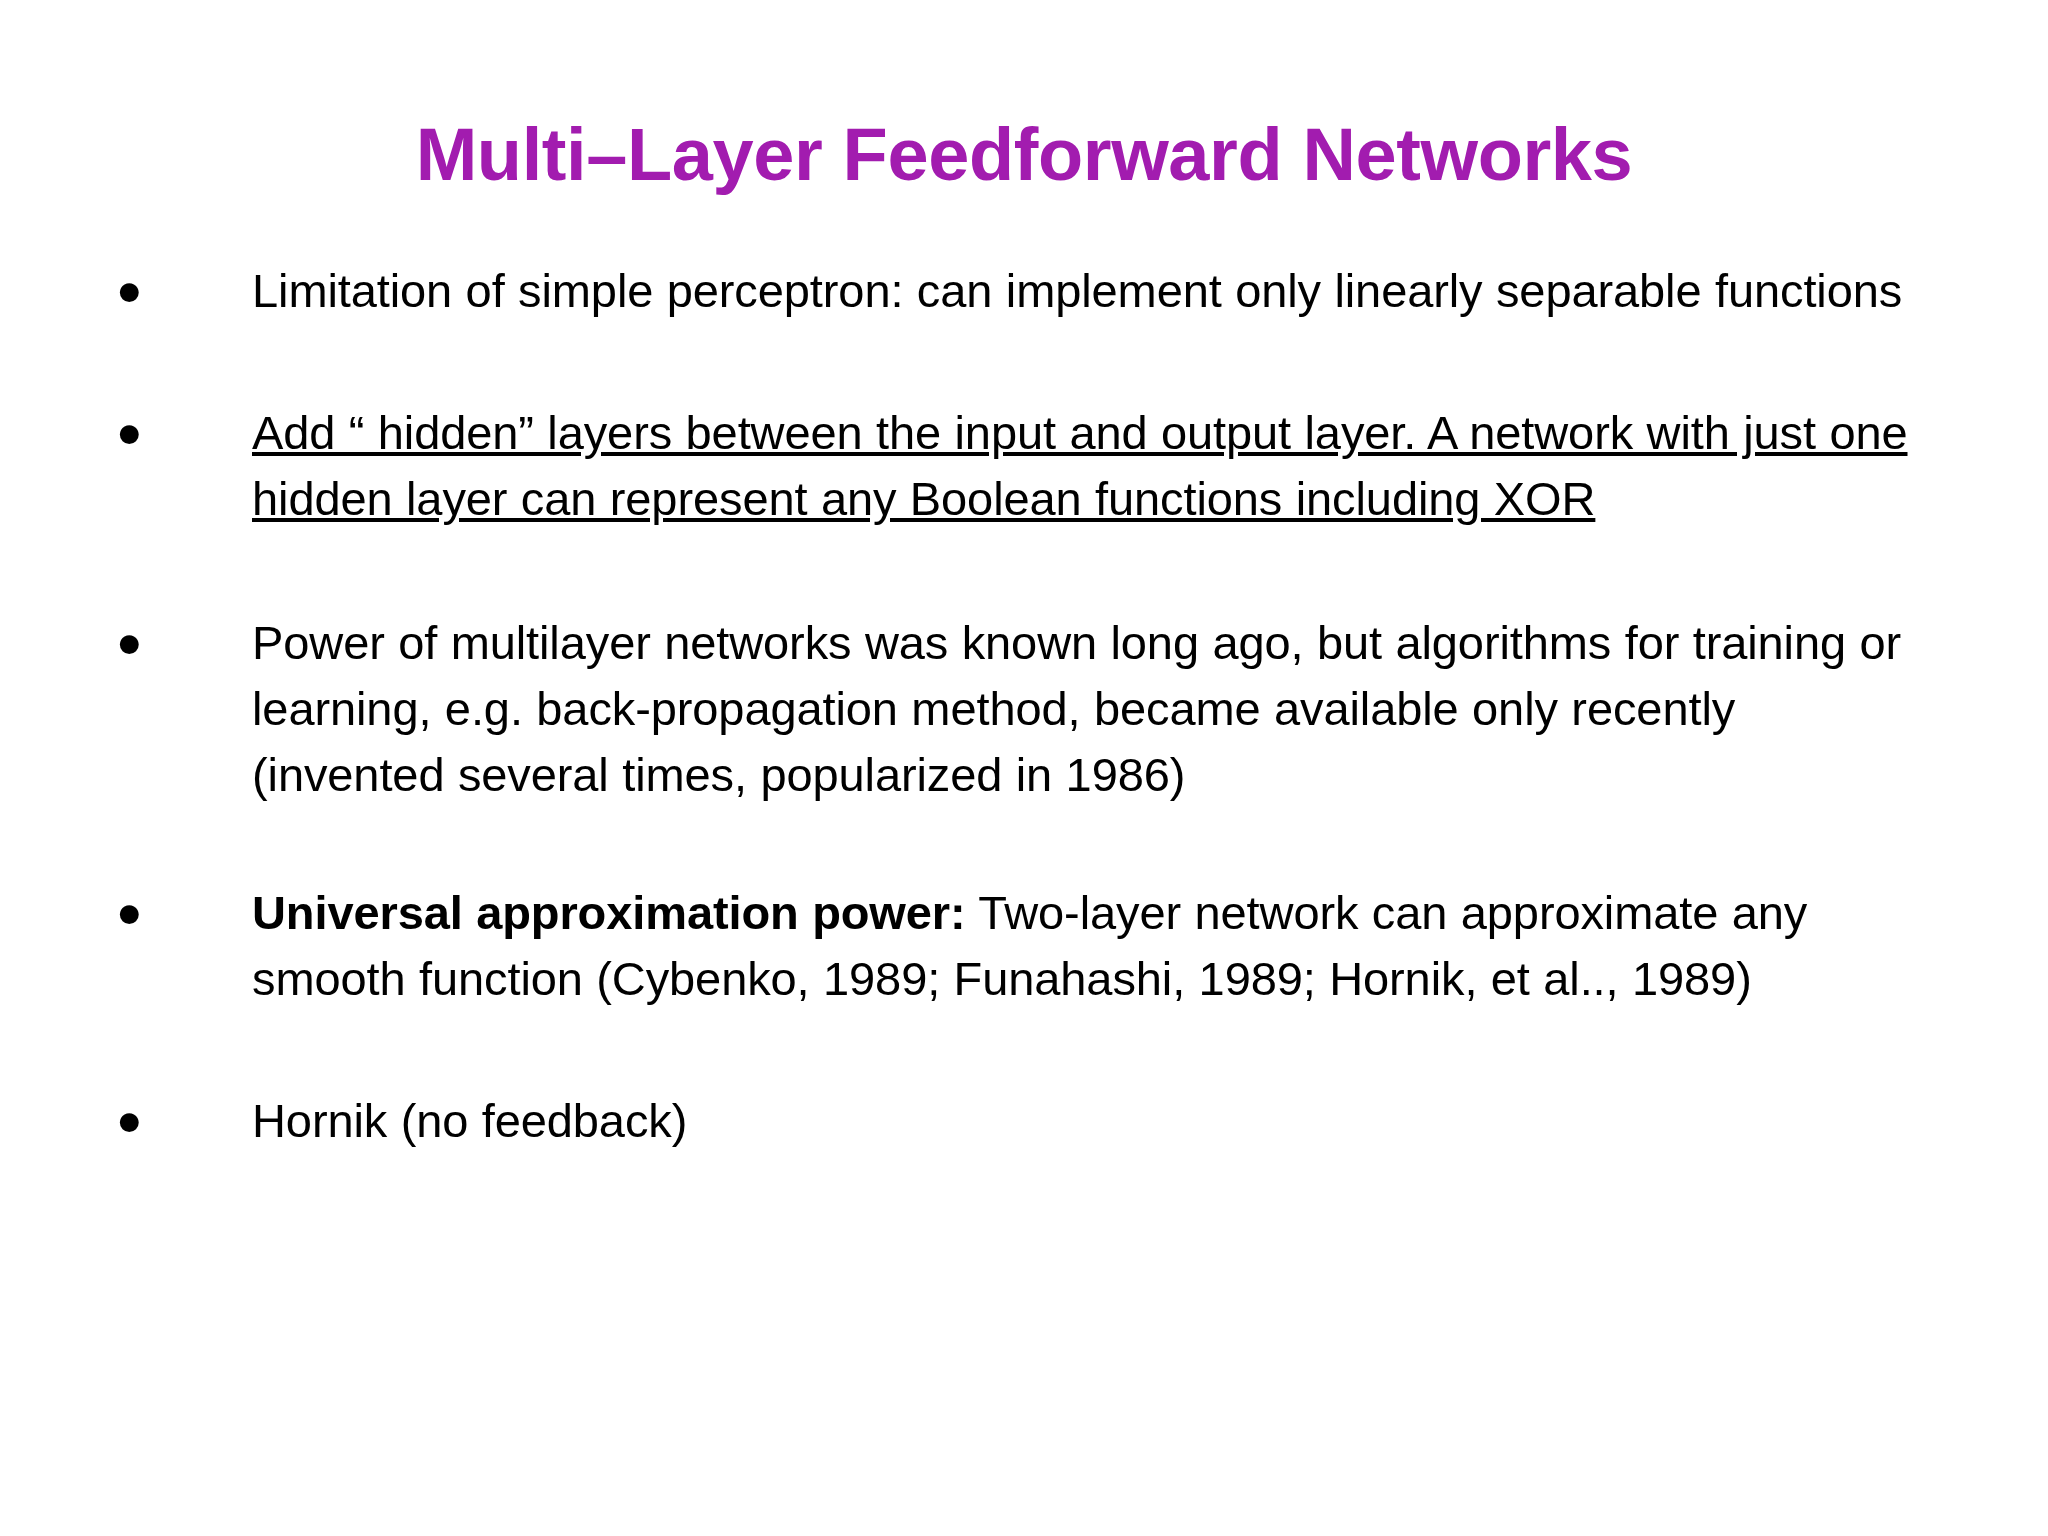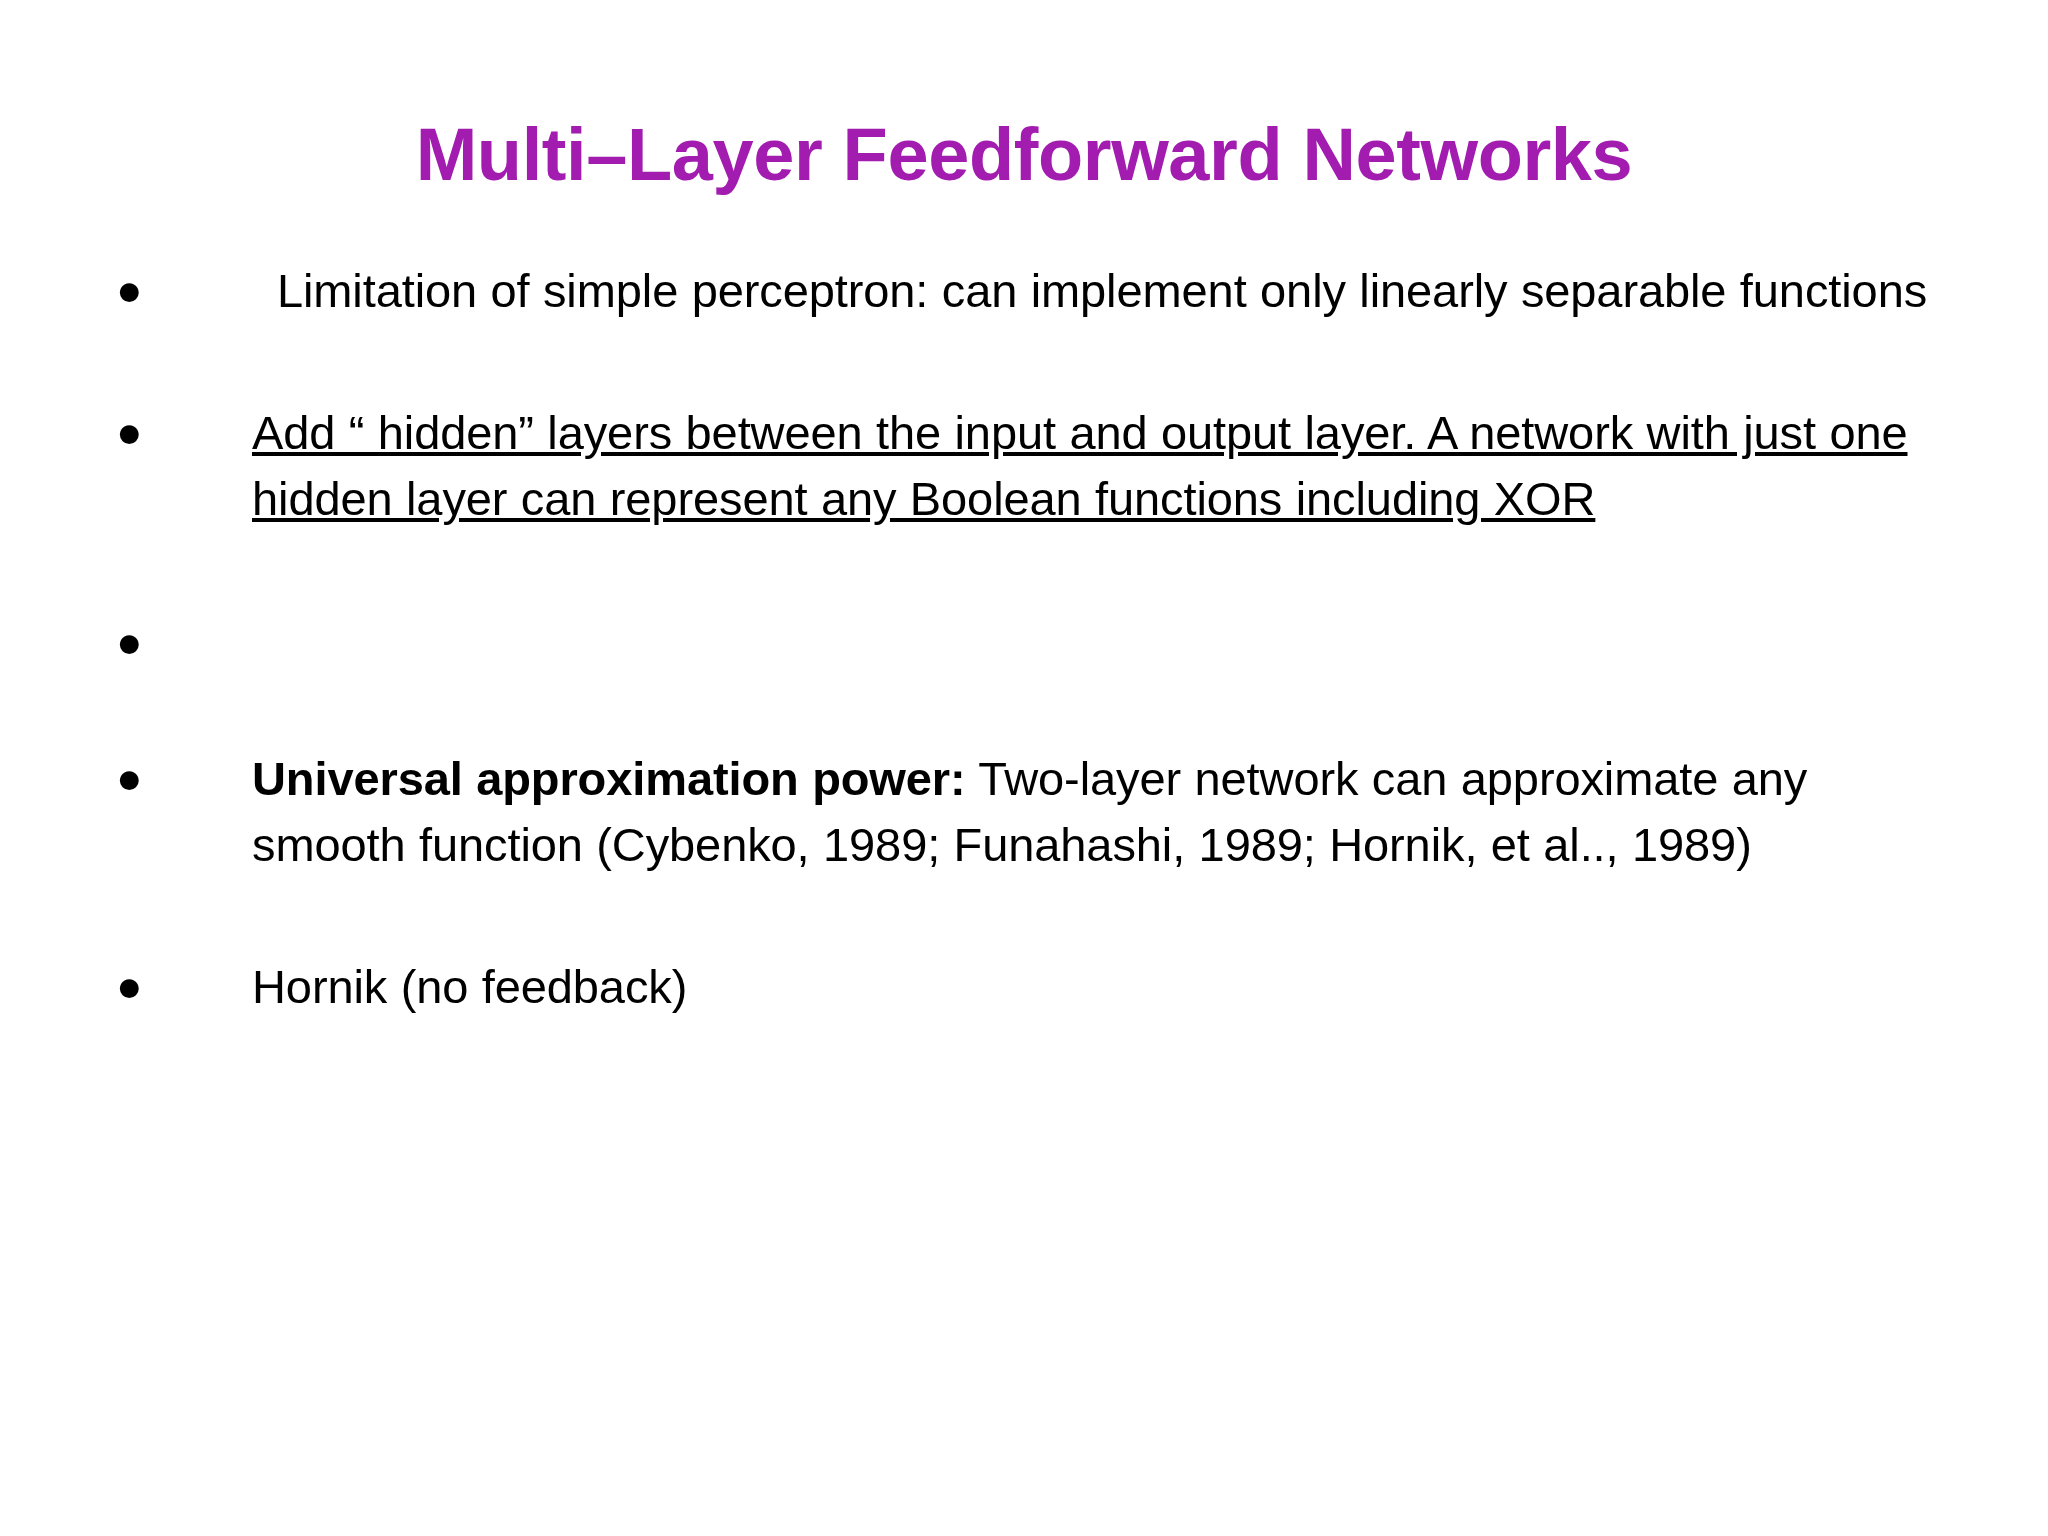--- a/index.html
+++ b/index.html
@@ -75,21 +75,21 @@
     font-weight: 400;
     letter-spacing: -0.1px;
     word-spacing: 0.5px;
   }
 
   .bullet-text .lead {
     font-weight: 700;
   }
 
   
-  .b1 .bullet-text { max-width: 1700px; text-align: center; }
+  .b1 .bullet-text { max-width: 1700px; }
   .b2 .bullet-text { max-width: 1742px; text-decoration: underline; }
   .b3 .bullet-text { max-width: 1665px; }
   .b4 .bullet-text { max-width: 1700px; }
   .b5 .bullet-text { max-width: 1700px; }
 
   
   .b1 { margin-bottom: 76px; }
   .b2 { margin-bottom: 78px; }
   .b3 { margin-bottom: 72px; }
   .b4 { margin-bottom: 76px; }
@@ -108,20 +108,21 @@
       <span class="bullet-text"><span class="lead"></span><span>Limitation of simple perceptron: can implement only linearly separable functions</span></span>
     </div>
 
     <div class="bullet-row b2">
       <span class="bullet-marker">●</span>
       <span class="bullet-text"><span class="lead"></span><span>Add “ hidden” layers between the input and output layer. A network with just one hidden layer can represent any Boolean functions including XOR</span></span>
     </div>
 
     <div class="bullet-row b3">
       <span class="bullet-marker">●</span>
+      <span class="bullet-text"><span class="lead"></span><span>Power of multilayer networks was known long ago, but algorithms for training or learning, e.g. back-propagation method, became available only recently (invented several times, popularized in 1986)</span></span>
     </div>
 
     <div class="bullet-row b4">
       <span class="bullet-marker">●</span>
       <span class="bullet-text"><span class="lead">Universal approximation power:</span><span> Two-layer network can approximate any smooth function  (Cybenko, 1989; Funahashi, 1989; Hornik, et al.., 1989)</span></span>
     </div>
 
     <div class="bullet-row b5">
       <span class="bullet-marker">●</span>
       <span class="bullet-text"><span class="lead"></span><span>Hornik (no feedback)</span></span>

